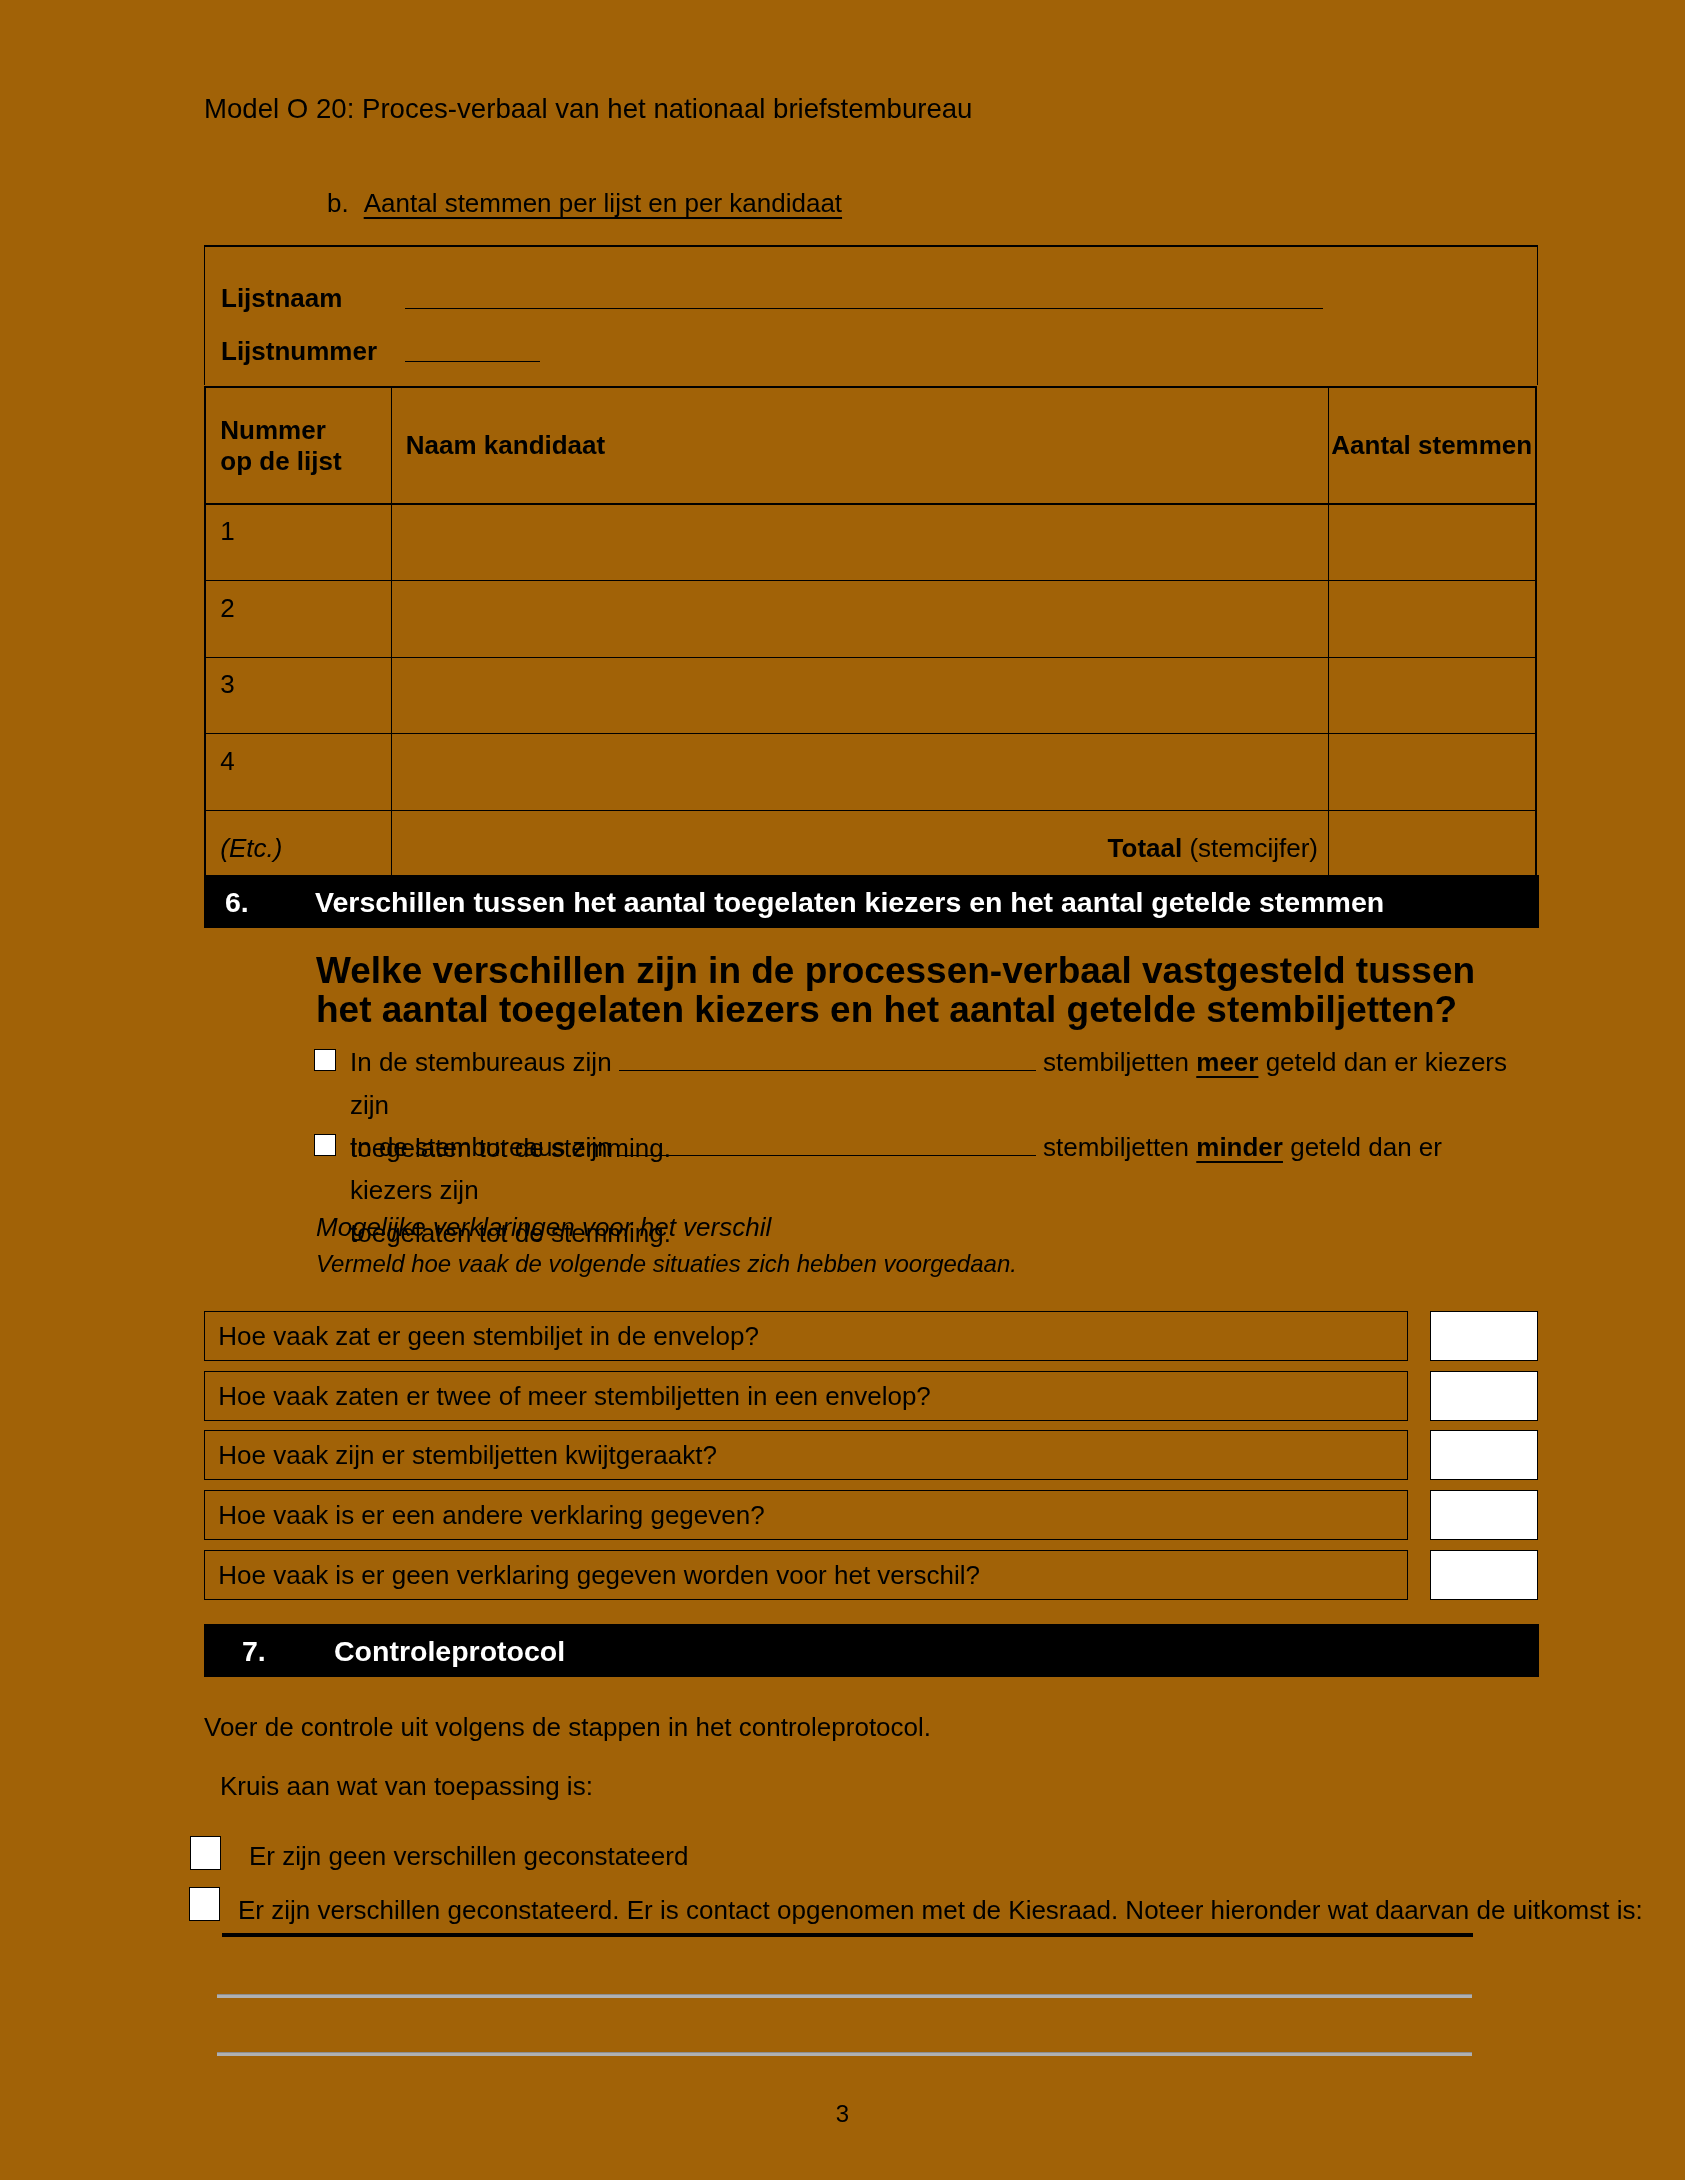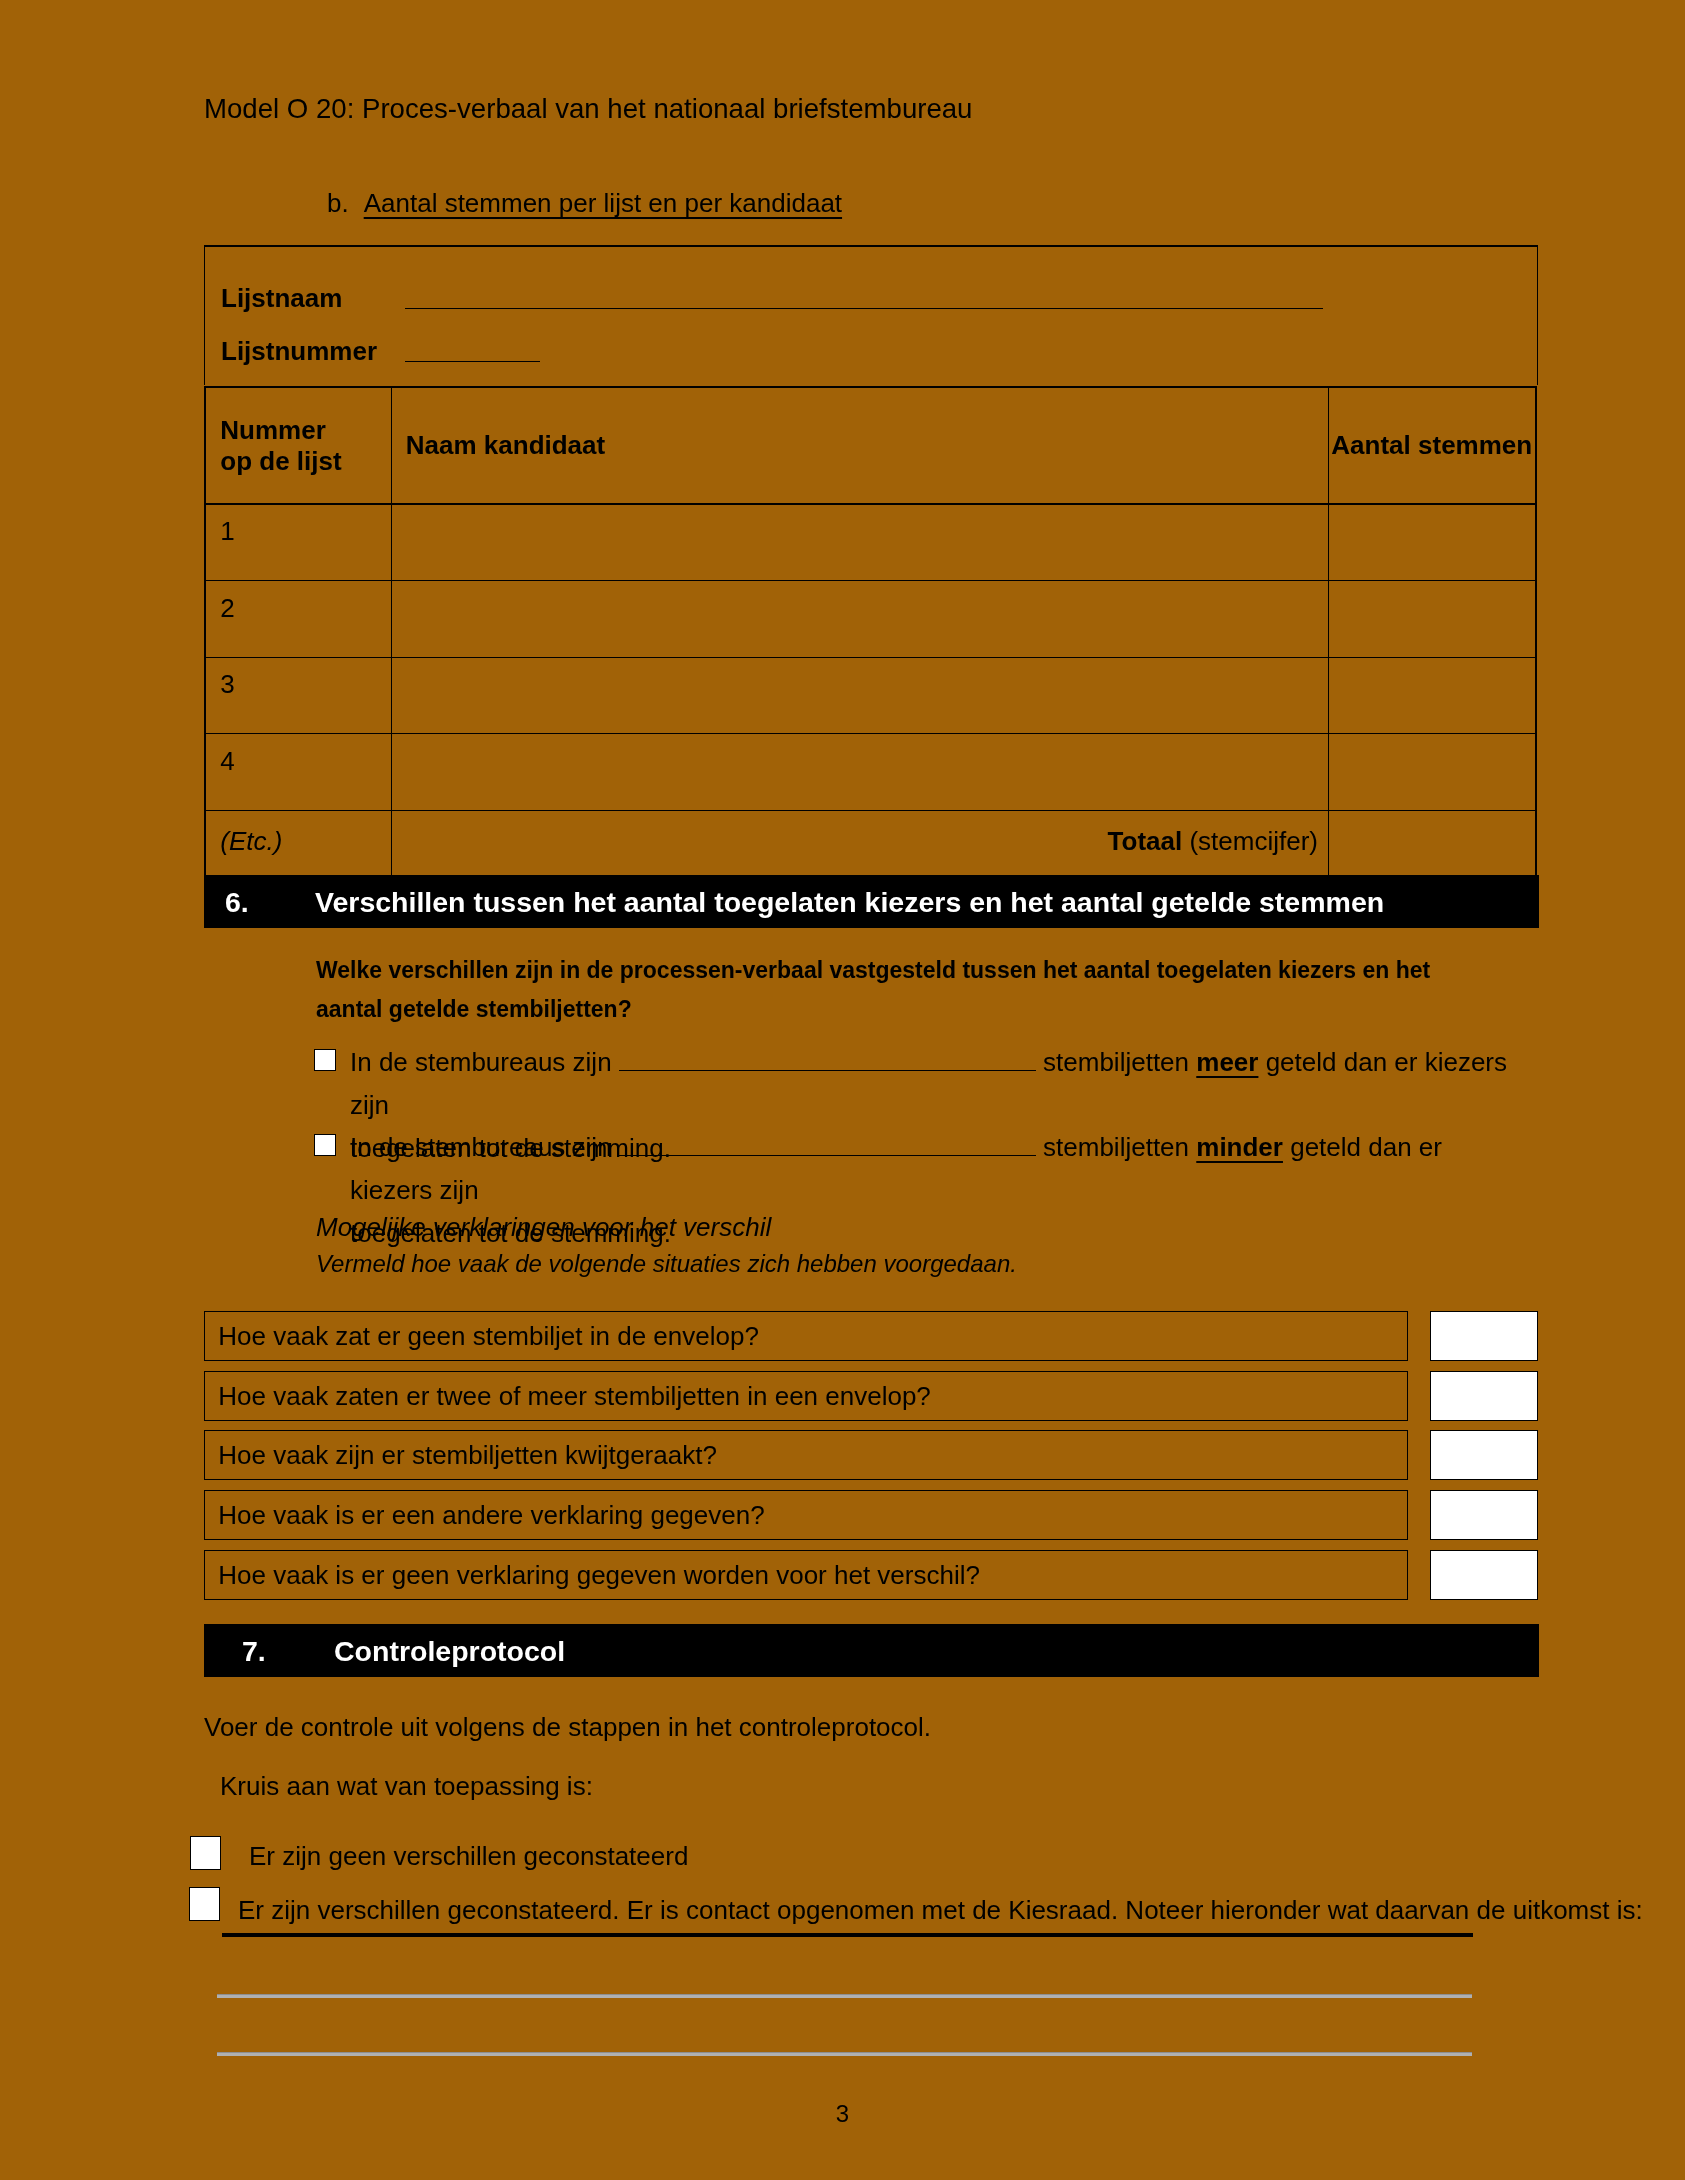--- a/index.html
+++ b/index.html
@@ -29,34 +29,34 @@
 
   
   .tbl{left:204px;top:386px;border-collapse:collapse;table-layout:fixed;}
   .tbl{border:2.9px solid #000;}
   .tbl td{border:1.9px solid #000;font-size:26px;padding:0;}
   .tbl .hdr td{border-bottom:2.9px solid #000;height:115px;font-weight:bold;vertical-align:middle;}
   .tbl .hdr .c1,.tbl .hdr .c2{padding-left:14.3px;}
   .tbl .hdr .c3{text-align:center;}
   .tbl .brow td{height:64px;vertical-align:top;padding-top:11.4px;}
   .tbl .brow .c1{padding-left:14.3px;}
-  .tbl .frow td{height:64px;vertical-align:top;padding-top:15px;}
+  .tbl .frow td{height:64px;vertical-align:top;padding-top:22px;}
   .tbl .frow .c1{padding-left:14.3px;font-style:italic;}
   .tbl .frow .c2{text-align:right;padding-right:9.5px;}
   .tbl .frow .total-bold{font-weight:bold;}
 
   
   .secbar{width:1335px;height:53px;background:#000;color:#fff;font-weight:bold;font-size:28.5px;}
   .secbar span{position:absolute;top:50%;transform:translateY(-50%);white-space:nowrap;}
   .bar6{left:204px;top:875px;}
   .bar6 .num{left:21px;} .bar6 .ttl{left:111px;}
   .bar7{left:204px;top:1624px;}
   .bar7 .num{left:38px;} .bar7 .ttl{left:130px;}
 
-  .q-para{left:316px;top:951px;width:1179px;font-size:23px;font-weight:bold;line-height:39px;}
+  .q-para{left:316px;top:951px;width:1179px;font-size:37px;font-weight:bold;line-height:39px;}
 
   .opt{left:314px;width:1198px;font-size:26px;line-height:43px;}
   .opt1{top:1041px;} .opt2{top:1126px;}
   .opt .chk{position:absolute;left:0;top:7.6px;width:20px;height:20px;border:1.9px solid #000;background:#fff;}
   .opt .opt-text{margin-left:36px;}
   .opt .blank{display:inline-block;width:417px;height:1px;border-bottom:1.9px solid #000;vertical-align:baseline;}
   .opt .emph{font-weight:bold;text-decoration:underline;text-decoration-thickness:2.4px;text-underline-offset:4.8px;margin-top:10px;}
 
   .note1{left:316px;top:1212px;font-size:26px;font-style:italic;}
   .note2{left:316px;top:1250px;font-size:24px;font-style:italic;}

